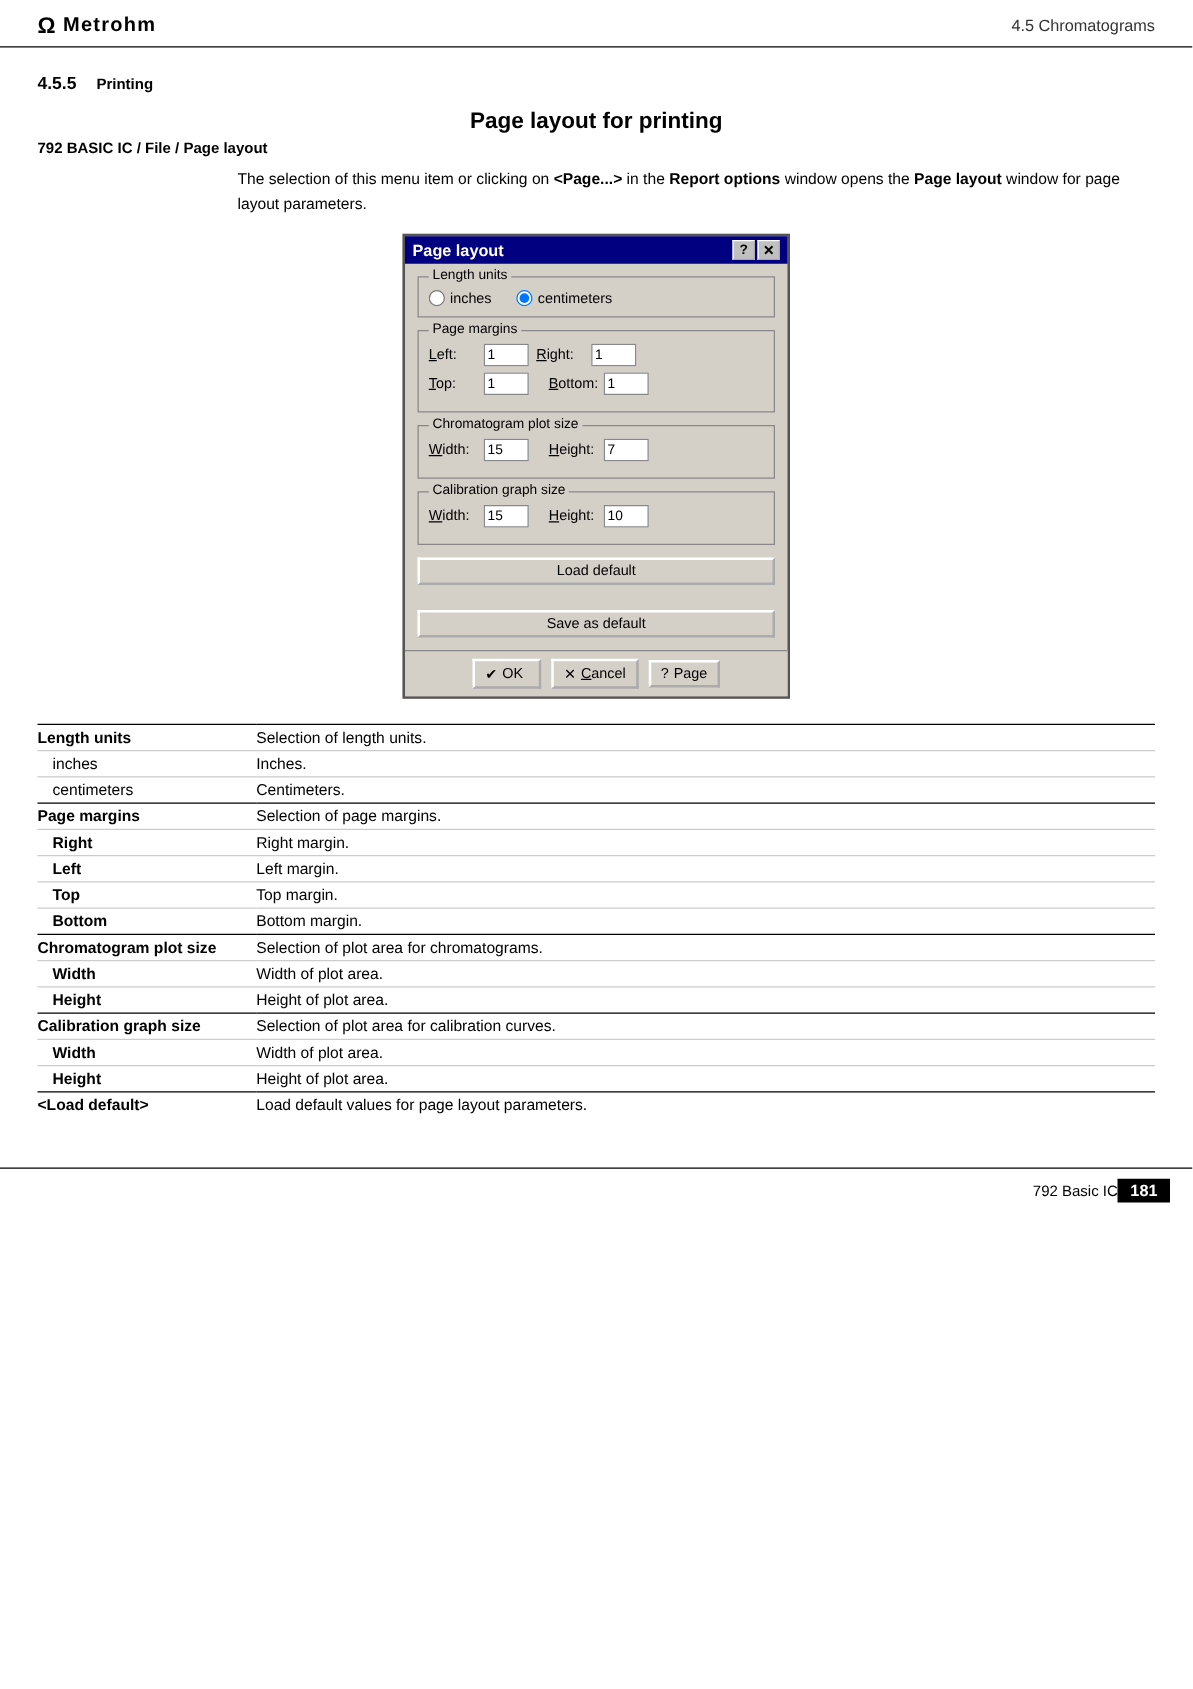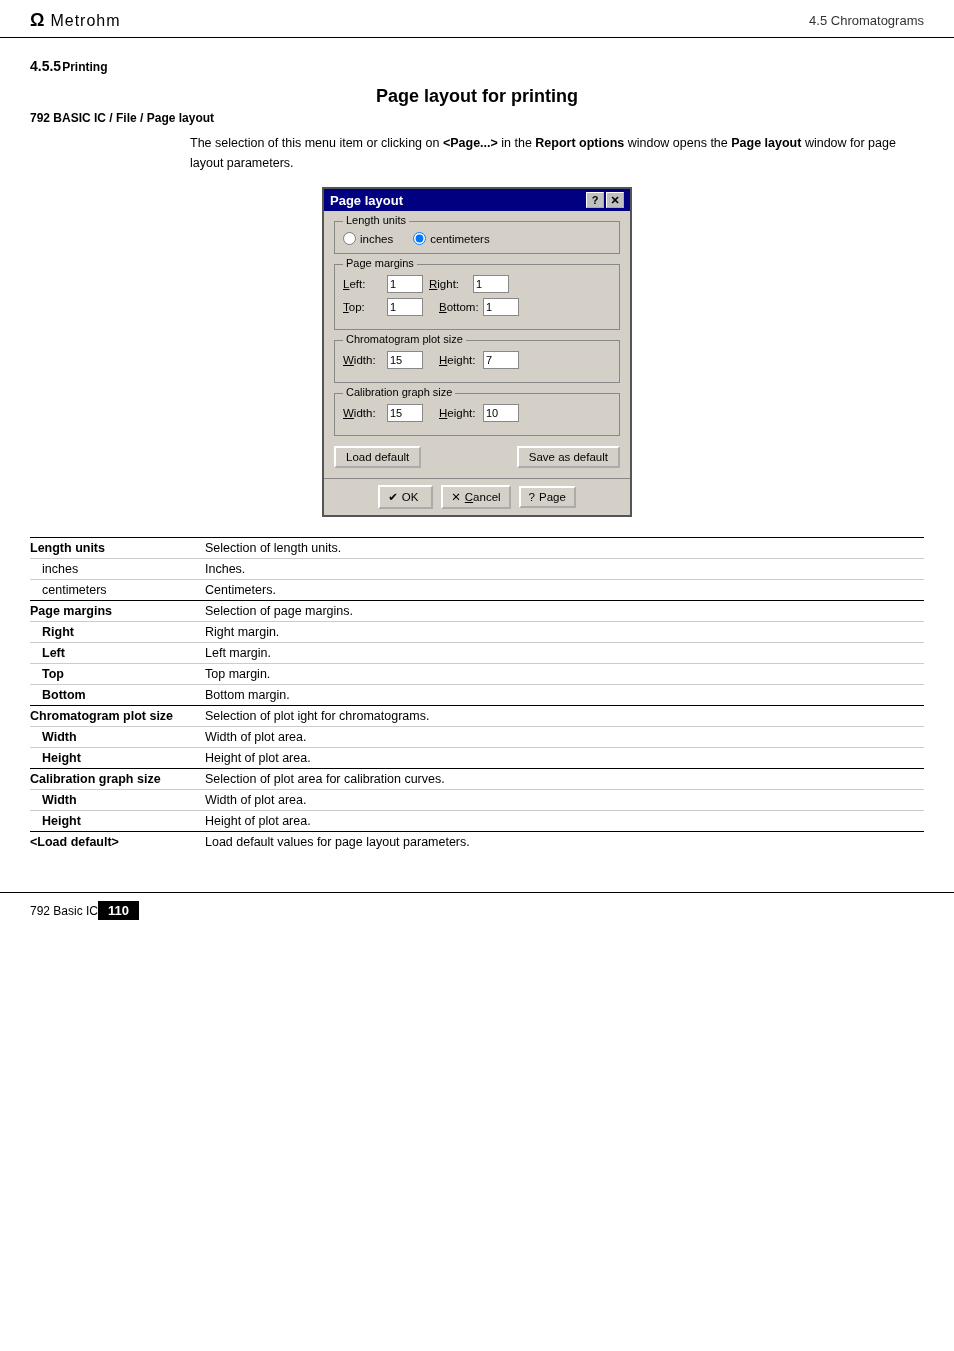--- a/index.html
+++ b/index.html
@@ -25,21 +25,21 @@
       align-items: center;
       gap: 6px;
       font-size: 15px;
       font-weight: bold;
     }
     .logo-icon {
       font-size: 18px;
     }
     .logo-text {
       font-size: 16px;
-      font-weight: normal;
+      font-weight: bold;
       letter-spacing: 1px;
     }
     .header-section-title {
       font-size: 13px;
       color: #333;
     }
 
     
     .page-content {
       padding: 20px 30px 20px 30px;
@@ -158,23 +158,24 @@
       align-items: center;
       gap: 4px;
     }
 
     
     .ul { text-decoration: underline; }
 
     
     .btn-row {
       display: flex;
-      gap: 8px;
-      justify-content: space-between;
+      gap: 20px;
+      justify-content: flex-end;
       margin-top: 4px;
+      flex-direction: column;
     }
     .btn-default {
       background: #d4d0c8;
       border: 2px outset #fff;
       font-size: 11.5px;
       padding: 3px 10px;
       cursor: pointer;
       min-width: 80px;
     }
 
@@ -226,23 +227,23 @@
       font-weight: normal;
       padding-left: 12px;
     }
     .desc-table .group-separator {
       border-top: 1px solid #000;
     }
 
     
     .page-footer {
       display: flex;
-      justify-content: flex-start;
-      align-items: center;
-      padding: 8px 30px;
+      justify-content: flex-end;
+      align-items: center;
+      padding: 8px 18px;
       border-top: 1px solid #000;
       margin-top: 20px;
     }
     .footer-left {
       font-size: 12px;
     }
     .footer-right {
       font-size: 13px;
       font-weight: bold;
       background: #000;
@@ -260,21 +261,21 @@
 <div class="page-header">
   <div class="logo-area">
     <span class="logo-icon">Ω</span>
     <span class="logo-text">Metrohm</span>
   </div>
   <div class="header-section-title">4.5  Chromatograms</div>
 </div>
 
 <div class="page-content">
 
-  <div style="display:flex; gap:1px; align-items:baseline; margin-bottom:12px;">
+  <div style="display:flex; gap:16px; align-items:baseline; margin-bottom:12px;">
     <span style="font-weight:bold; font-size:14px;">4.5.5</span>
     <span style="font-weight:bold; font-size:12px;">Printing</span>
   </div>
 
   <div style="text-align:center;">
     <div class="sub-heading">Page layout for printing</div>
     <div class="sub-path">792 BASIC IC / File / Page layout</div>
   </div>
 
   <div class="intro-block" style="margin-bottom:14px;">
@@ -420,21 +421,21 @@
         <td><strong>Top</strong></td>
         <td>Top margin.</td>
       </tr>
       <tr class="sub-row">
         <td><strong>Bottom</strong></td>
         <td>Bottom margin.</td>
       </tr>
 
       <tr class="group-separator">
         <td><strong>Chromatogram plot size</strong></td>
-        <td>Selection of plot ight for chromatograms.</td>
+        <td>Selection of plot area for chromatograms.</td>
       </tr>
       <tr class="sub-row">
         <td><strong>Width</strong></td>
         <td>Width of plot area.</td>
       </tr>
       <tr class="sub-row">
         <td><strong>Height</strong></td>
         <td>Height of plot area.</td>
       </tr>
 
@@ -456,14 +457,14 @@
         <td>Load default values for page layout parameters.</td>
       </tr>
 
     </tbody>
   </table>
 
 </div>
 
 <div class="page-footer">
   <span class="footer-left">792 Basic IC</span>
-  <span class="footer-right">110</span>
+  <span class="footer-right">181</span>
 </div>
 
 </body></html>

